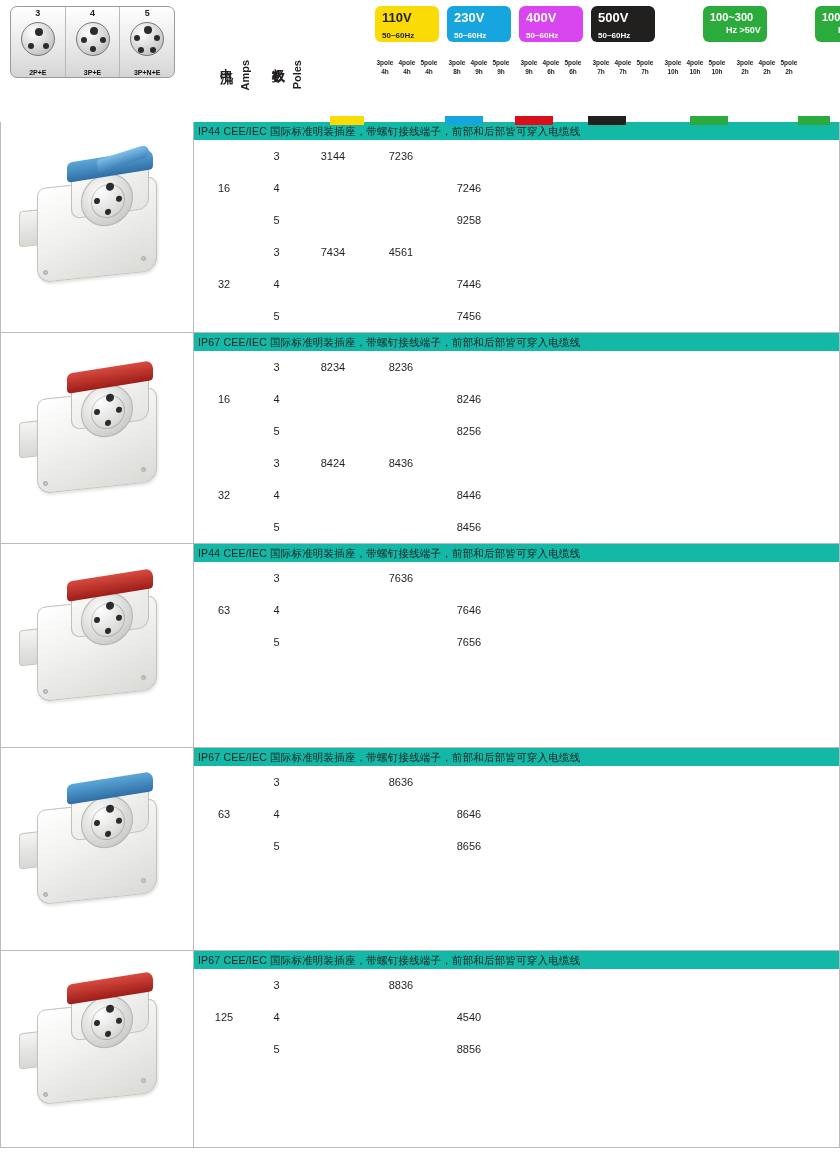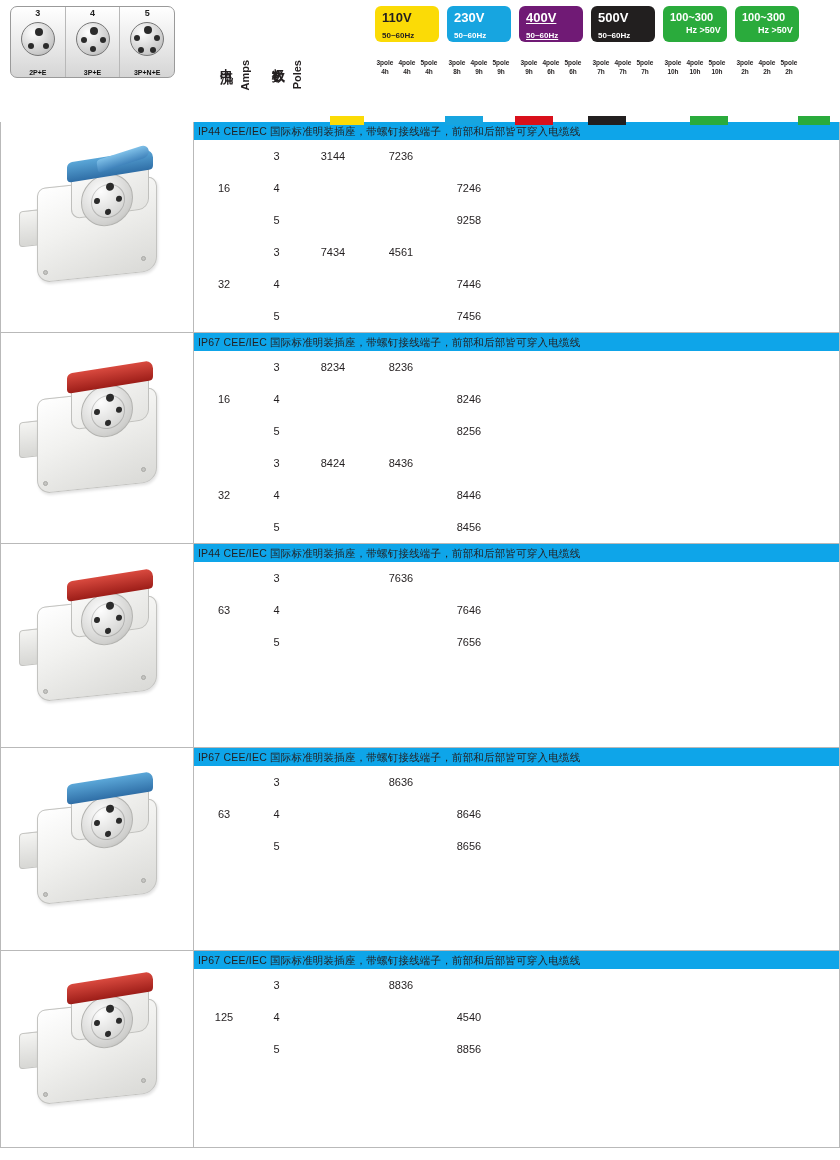--- a/index.html
+++ b/index.html
@@ -113,23 +113,23 @@
     display: block;
   }
   .chip .hz {
     font-size: 8px;
     font-weight: bold;
     display: block;
     margin-top: 6px;
   }
   .chip.yellow { background:#fbdb06; color:#231f20; }
   .chip.blue   { background:#17a5e0; }
-  .chip.red    { background:#701a75;text-decoration:underline; }
+  .chip.red    { background:#d946ef; }
   .chip.black  { background:#221f1f; }
-  .chip.green  { background:#2aab3c; }
+  .chip.green  { background:#2aab3c;margin-left:40px; }
   .chip.green .v { font-size: 11px; line-height: 12px; }
   .chip.green .hz { font-size: 9px; margin-top: 2px; padding-left: 16px; }
 
   
   .poleblocks {
     position: absolute;
     left: 375px;
     top: 58px;
     display: flex;
     gap: 8px;
@@ -178,21 +178,21 @@
     position: relative;
   }
   .data-cell {
     border: 1px solid #b9b9b9;
     border-left: none;
     border-top: none;
     padding: 0;
   }
 
   .section-head {
-    background: #0ea5e9;
+    background: #14b8a6;
     height: 18px;
     font-size: 10.5px;
     color: #231f20;
     padding: 3px 0 0 4px;
     white-space: nowrap;
     letter-spacing: 0.2px;
   }
 
   table.rows {
     border-collapse: collapse;

